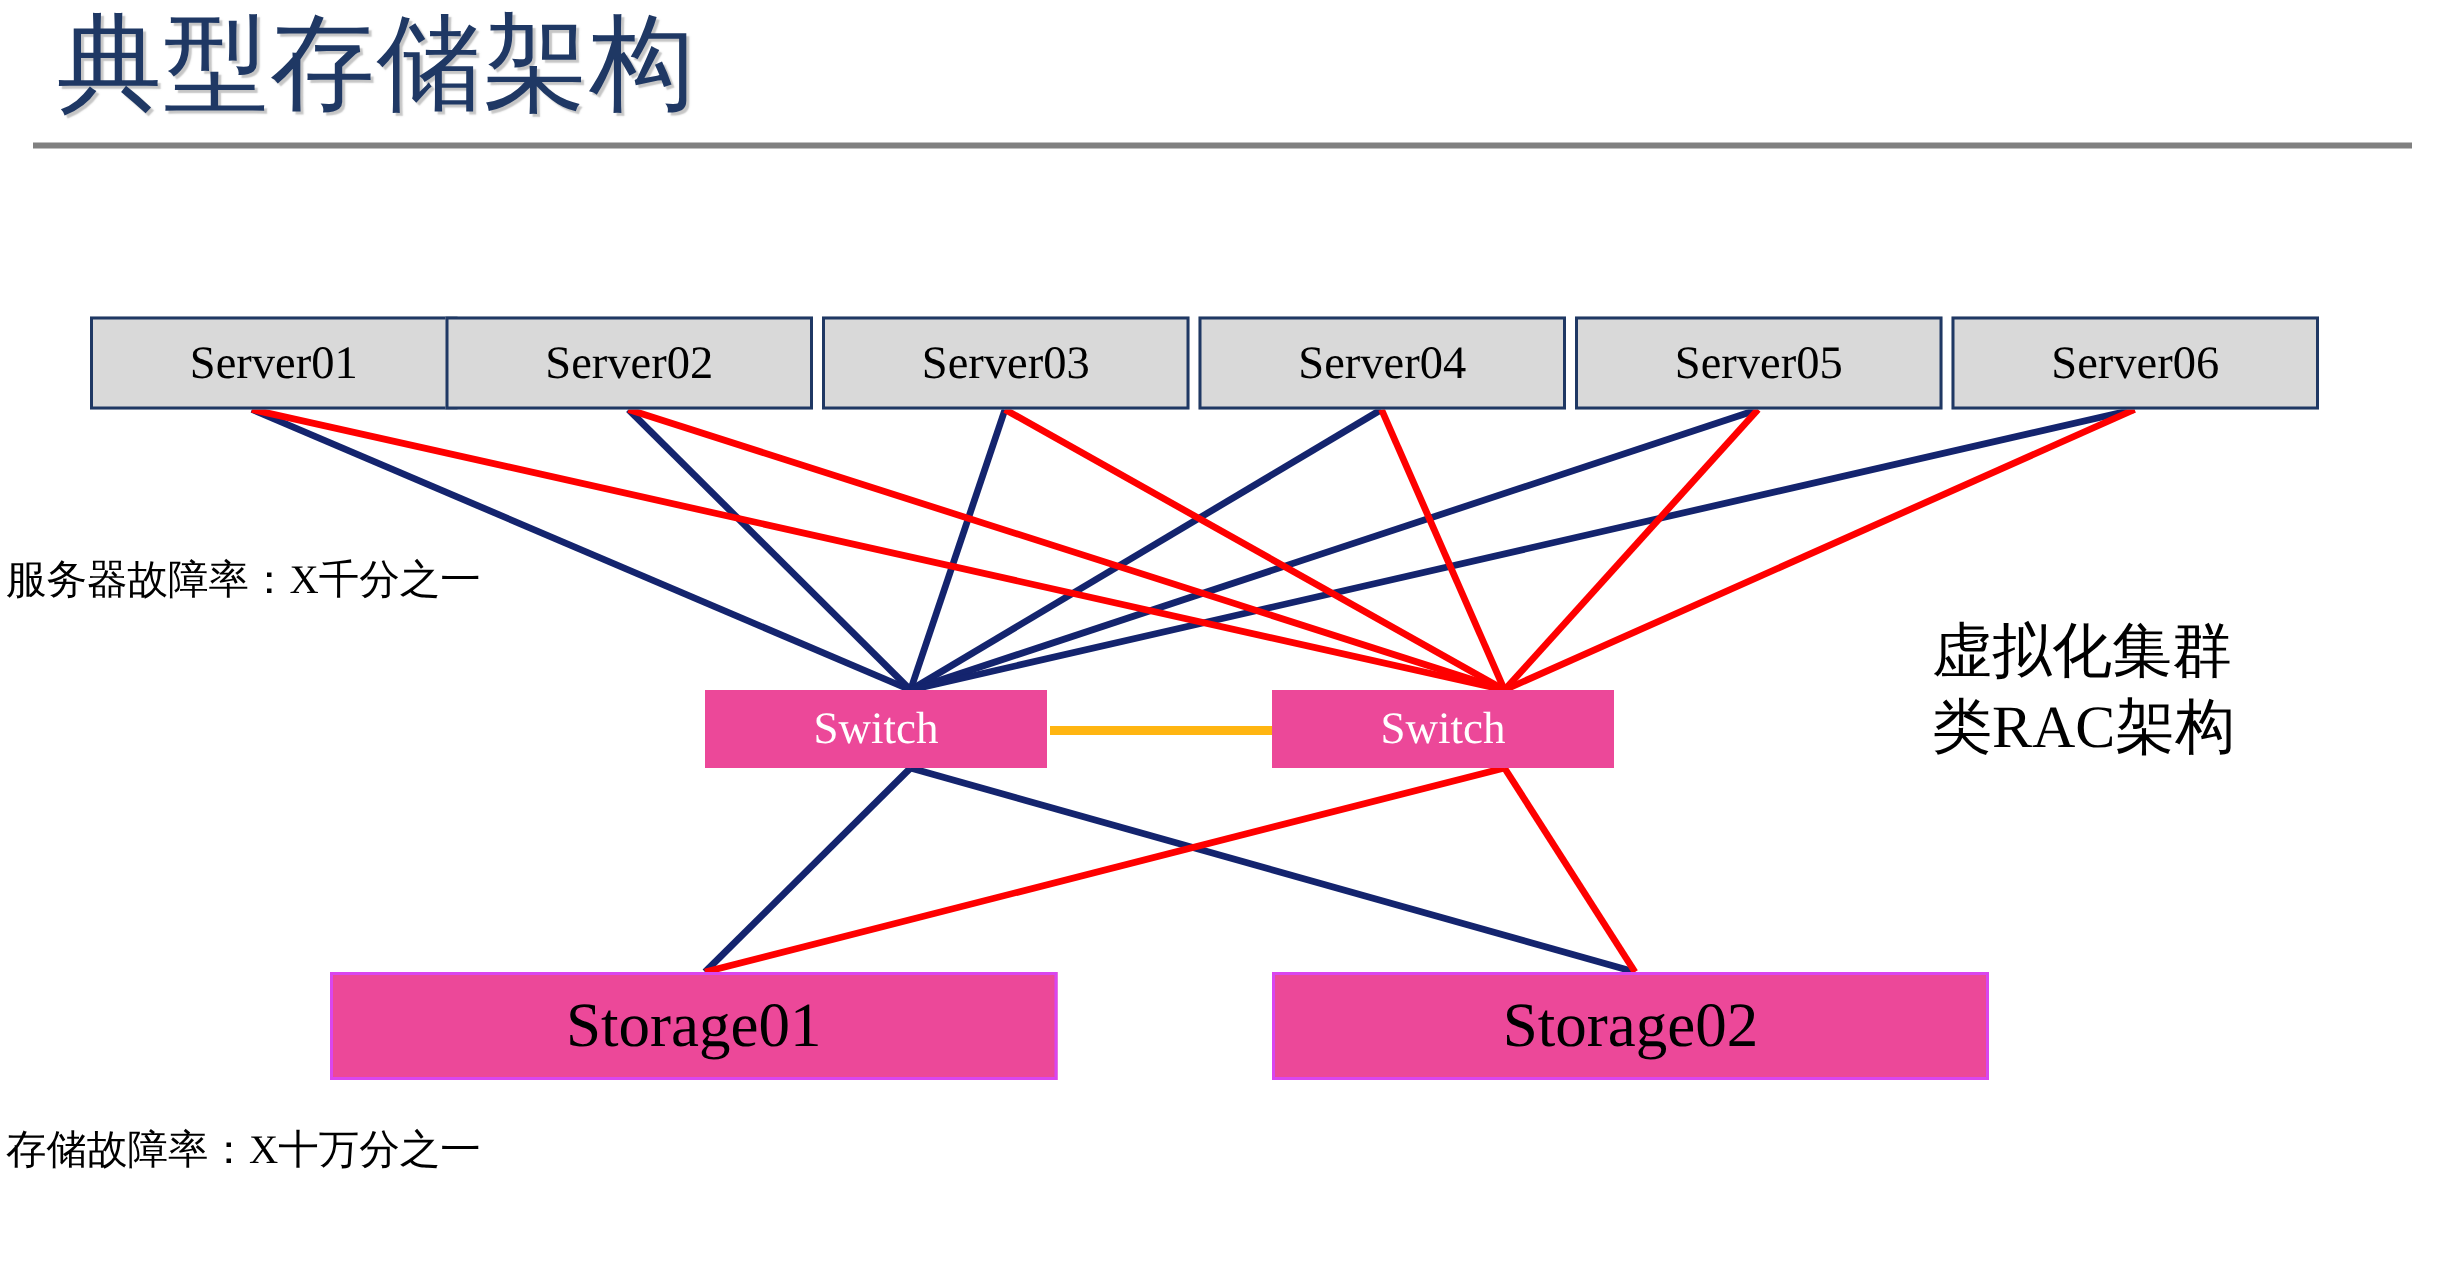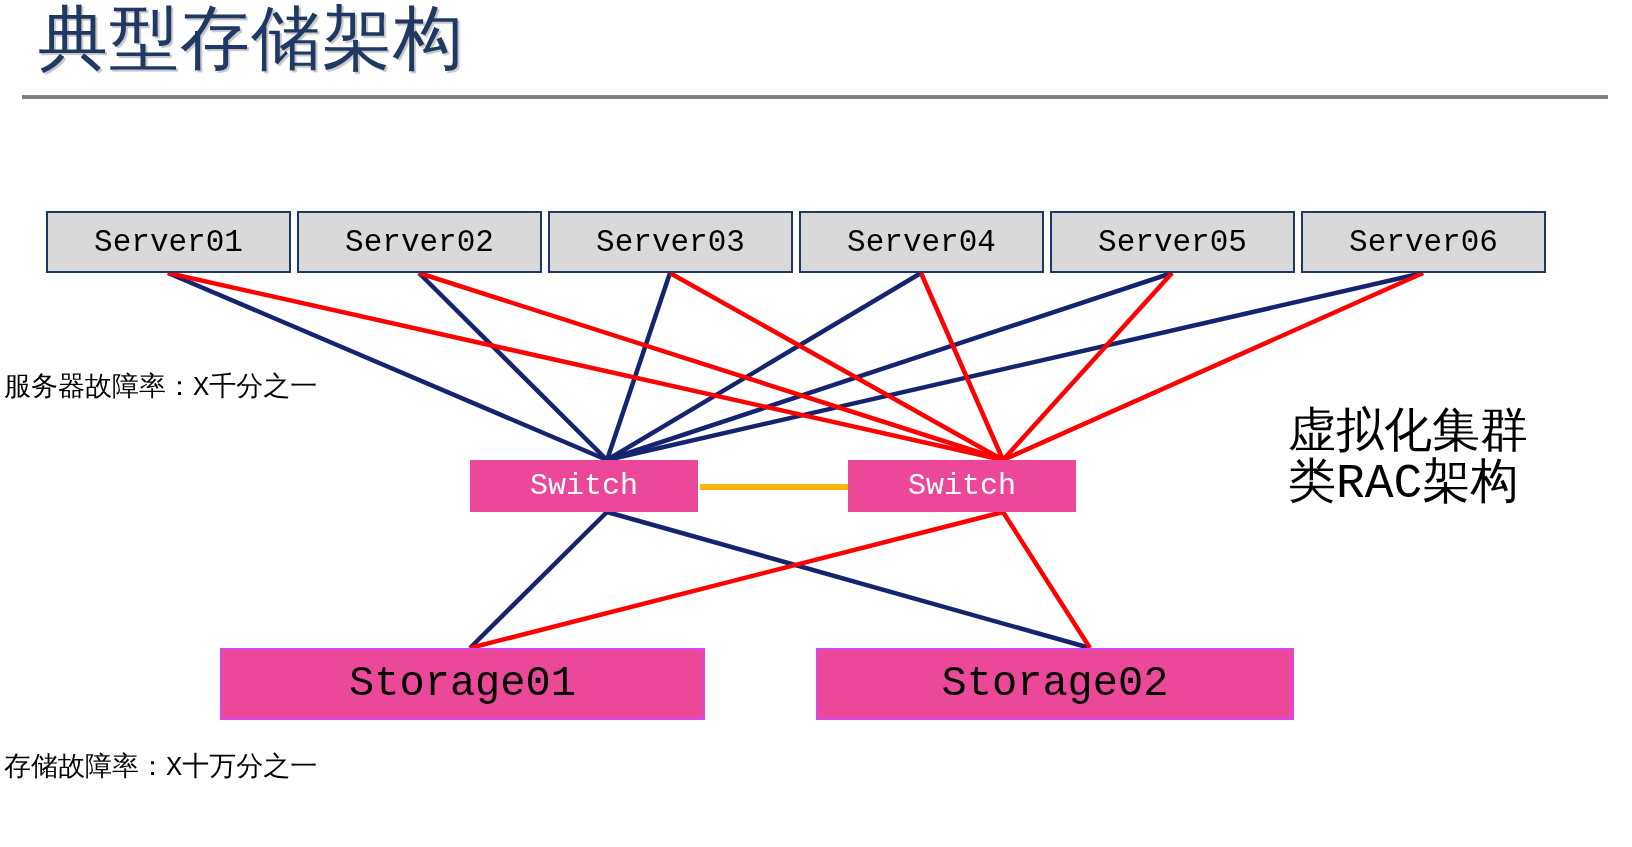--- a/index.html
+++ b/index.html
@@ -6,21 +6,21 @@
     margin: 0;
     padding: 0;
     background: #ffffff;
   }
   #slide {
     position: relative;
     width: 1632px;
     height: 847px;
     background: #ffffff;
     overflow: hidden;
-    font-family: Liberation Mono, monospace;
+    font-family: Liberation Serif, serif;
   }
 
   
   #title {
     position: absolute;
     left: 38px;
     top: -4px;
     font-size: 70px;
     line-height: 96px;
     font-weight: 400;
@@ -81,21 +81,21 @@
     font-size: 27px;
   }
   #annot-storage {
     left: 4px;
     top: 748px;
     font-size: 27px;
   }
   #annot-right {
     left: 1288px;
     top: 408px;
-    font-size: 48px;
+    font-size: 40px;
     line-height: 51px;
   }
   #annot-right div { white-space: nowrap; }
 
   
   #links {
     position: absolute;
     left: 0;
     top: 0;
     width: 1632px;
@@ -125,21 +125,21 @@
       <line x1="670" y1="273" x2="1003" y2="460" stroke="#fe0000" stroke-width="4.5" stroke-linecap="butt"></line>
       <line x1="921" y1="273" x2="1003" y2="460" stroke="#fe0000" stroke-width="4.5" stroke-linecap="butt"></line>
       <line x1="1172" y1="273" x2="1003" y2="460" stroke="#fe0000" stroke-width="4.5" stroke-linecap="butt"></line>
       <line x1="1423" y1="273" x2="1003" y2="460" stroke="#fe0000" stroke-width="4.5" stroke-linecap="butt"></line>
       <line x1="1003" y1="512" x2="470" y2="648" stroke="#fe0000" stroke-width="4.5" stroke-linecap="butt"></line>
       <line x1="1003" y1="512" x2="1090" y2="648" stroke="#fe0000" stroke-width="4.5" stroke-linecap="butt"></line>
       <line x1="700" y1="487" x2="848" y2="487" stroke="#ffb511" stroke-width="6" stroke-linecap="butt"></line>
     </svg>
 
   <div id="nodes">
-      <div class="node server" style="left: 46px; top: 211px; width: 245px; height: 62px;">
+      <div class="node server" style="left: 60px; top: 211px; width: 245px; height: 62px;">
         <span>Server01</span>
       </div>
       <div class="node server" style="left: 297px; top: 211px; width: 245px; height: 62px;">
         <span>Server02</span>
       </div>
       <div class="node server" style="left: 548px; top: 211px; width: 245px; height: 62px;">
         <span>Server03</span>
       </div>
       <div class="node server" style="left: 799px; top: 211px; width: 245px; height: 62px;">
         <span>Server04</span>
@@ -152,21 +152,21 @@
       </div>
       <div class="node switch" style="left: 470px; top: 460px; width: 228px; height: 52px;">
         <span>Switch</span>
       </div>
       <div class="node switch" style="left: 848px; top: 460px; width: 228px; height: 52px;">
         <span>Switch</span>
       </div>
       <div class="node storage" style="left: 220px; top: 648px; width: 485px; height: 72px;">
         <span>Storage01</span>
       </div>
-      <div class="node storage" style="left: 816px; top: 648px; width: 478px; height: 72px;">
+      <div class="node storage" style="left: 848px; top: 648px; width: 478px; height: 72px;">
         <span>Storage02</span>
       </div>
     </div>
 
   <div class="annot" id="annot-storage">存储故障率：X十万分之一</div>
 
   <div class="annot" id="annot-server">服务器故障率：X千分之一</div>
 
   <div class="annot" id="annot-right">
     <div>虚拟化集群</div>

